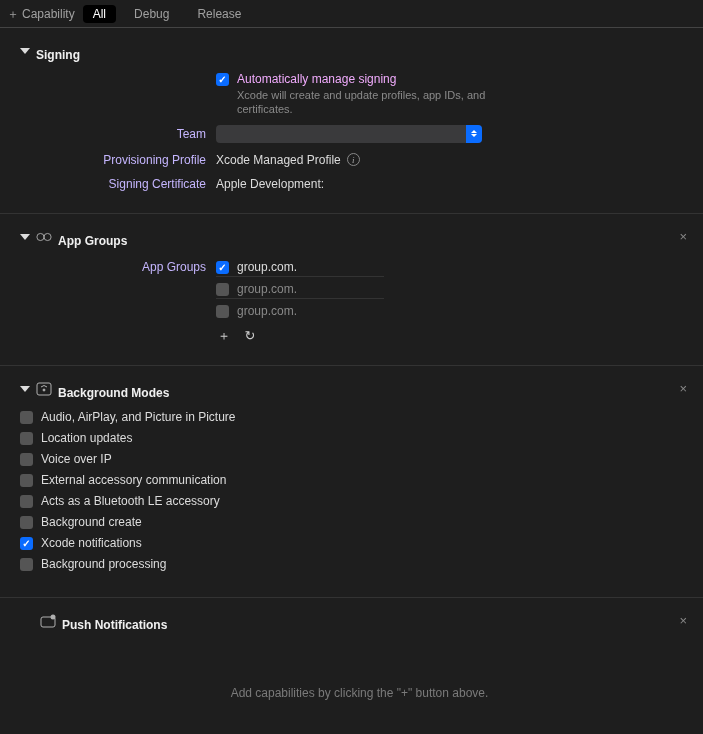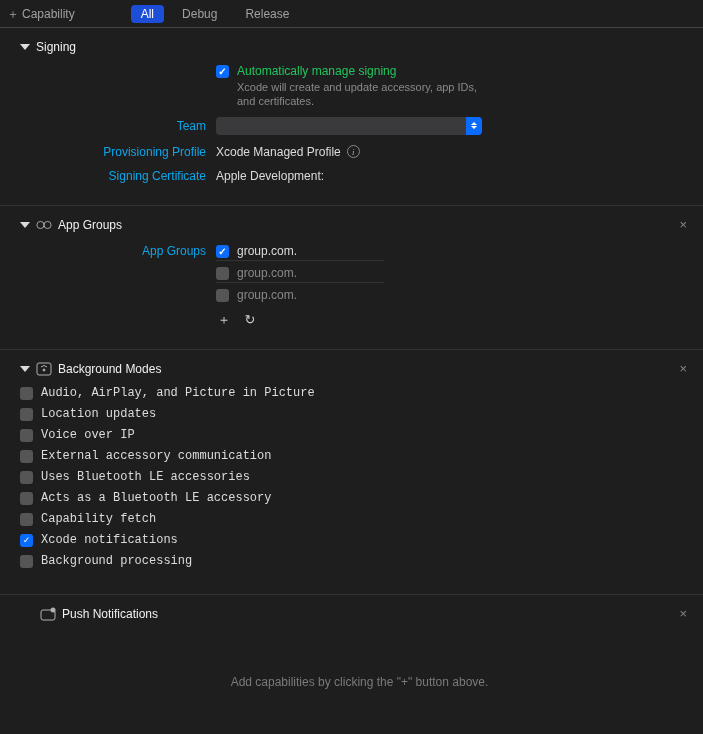--- a/index.html
+++ b/index.html
@@ -32,23 +32,22 @@
     display: inline-flex; align-items: center; justify-content: center;
     font-size: 12px; line-height: 10px; color: #a0a0a0;
   }
   .tab {
     padding: 2px 10px;
     border-radius: 4px;
     color: #a0a0a0;
     cursor: default;
   }
   .tab.active {
-    background: #1d4ed8;
+    background: #000000;
     color: #fff;
-    margin-left: 48px;
   }
   .content { padding: 0 0 20px 0; }
   .section {
     border-bottom: 1px solid #333;
     padding: 12px 0 14px 0;
   }
   .section.last { border-bottom: none; }
   .section-header {
     display: flex;
     align-items: center;
@@ -60,41 +59,41 @@
     width: 0; height: 0;
     border-left: 5px solid transparent;
     border-right: 5px solid transparent;
     border-top: 6px solid #dcdcdc;
   }
   .section-icon {
     width: 16px; height: 14px;
     display: inline-flex; align-items: center; justify-content: center;
     color: #a0a0a0;
   }
-  .section-title { font-weight: 400; color: #f0f0f0; font-size: 12px; }
+  .section-title { font-weight: 700; color: #f0f0f0; font-size: 12px; margin-top: 8px; }
   .close-x {
     position: absolute;
     right: 16px;
     color: #888;
     font-size: 13px;
     cursor: default;
   }
   .section-body {
     padding: 10px 20px 0 20px;
   }
   .row {
     display: flex;
     align-items: flex-start;
     margin-bottom: 8px;
   }
   .row .label {
     width: 196px;
     text-align: right;
     padding-right: 10px;
-    color: #0ea5e9;
+    color: #c4b5fd;
     padding-top: 2px;
   }
   .row .value {
     flex: 1;
     color: #dcdcdc;
     display: flex;
     flex-direction: column;
     gap: 3px;
   }
   .checkbox-row {
@@ -207,21 +206,21 @@
     width: 14px; height: 14px;
     display: inline-flex; align-items: center; justify-content: center;
     font-size: 13px;
     cursor: default;
   }
   .footer-hint {
     text-align: center;
     color: #7a7a7a;
     padding: 40px 0 10px 16px;
   }
-  .modes-list .checkbox-row { margin-bottom: 4px; font-family: Liberation Mono, monospace; }
+  .modes-list .checkbox-row { margin-bottom: 4px; }
   .app-groups-svg { stroke: #b0b0b0; fill: none; stroke-width: 1; }
 </style>
 </head>
 <body>
 
 <div class="toolbar">
   <div class="capability-btn">
     <span class="plus-icon">＋</span>
     <span>Capability</span>
   </div>
@@ -237,22 +236,22 @@
       <span class="disclosure"></span>
       <span class="section-title">Signing</span>
     </div>
     <div class="section-body">
       <div class="row">
         <div class="label"></div>
         <div class="value">
           <div class="checkbox-row">
             <span class="checkbox checked">✓</span>
             <div>
-              <div style="color:#22c55e; font-weight:500;">Automatically manage signing</div>
-              <div class="sub-desc" style="max-width:260px;">Xcode will create and update accessory, app IDs, and certificates.</div>
+              <div style="color:#f0abfc; font-weight:500;">Automatically manage signing</div>
+              <div class="sub-desc" style="max-width:260px;">Xcode will create and update profiles, app IDs, and certificates.</div>
             </div>
           </div>
         </div>
       </div>
       <div class="row">
         <div class="label">Team</div>
         <div class="value">
           <div class="select">
             <div class="select-arrows">
               <span class="arrow-up"></span>
@@ -345,29 +344,25 @@
             <div class="checkbox-row">
               <span class="checkbox"></span>
               <span>Voice over IP</span>
             </div>
             <div class="checkbox-row">
               <span class="checkbox"></span>
               <span>External accessory communication</span>
             </div>
             <div class="checkbox-row">
               <span class="checkbox"></span>
-              <span>Uses Bluetooth LE accessories</span>
-            </div>
-            <div class="checkbox-row">
-              <span class="checkbox"></span>
               <span>Acts as a Bluetooth LE accessory</span>
             </div>
             <div class="checkbox-row">
               <span class="checkbox"></span>
-              <span>Capability fetch</span>
+              <span>Background create</span>
             </div>
             <div class="checkbox-row">
               <span class="checkbox checked">✓</span>
               <span>Xcode notifications</span>
             </div>
             <div class="checkbox-row">
               <span class="checkbox"></span>
               <span>Background processing</span>
             </div>
           </div>

